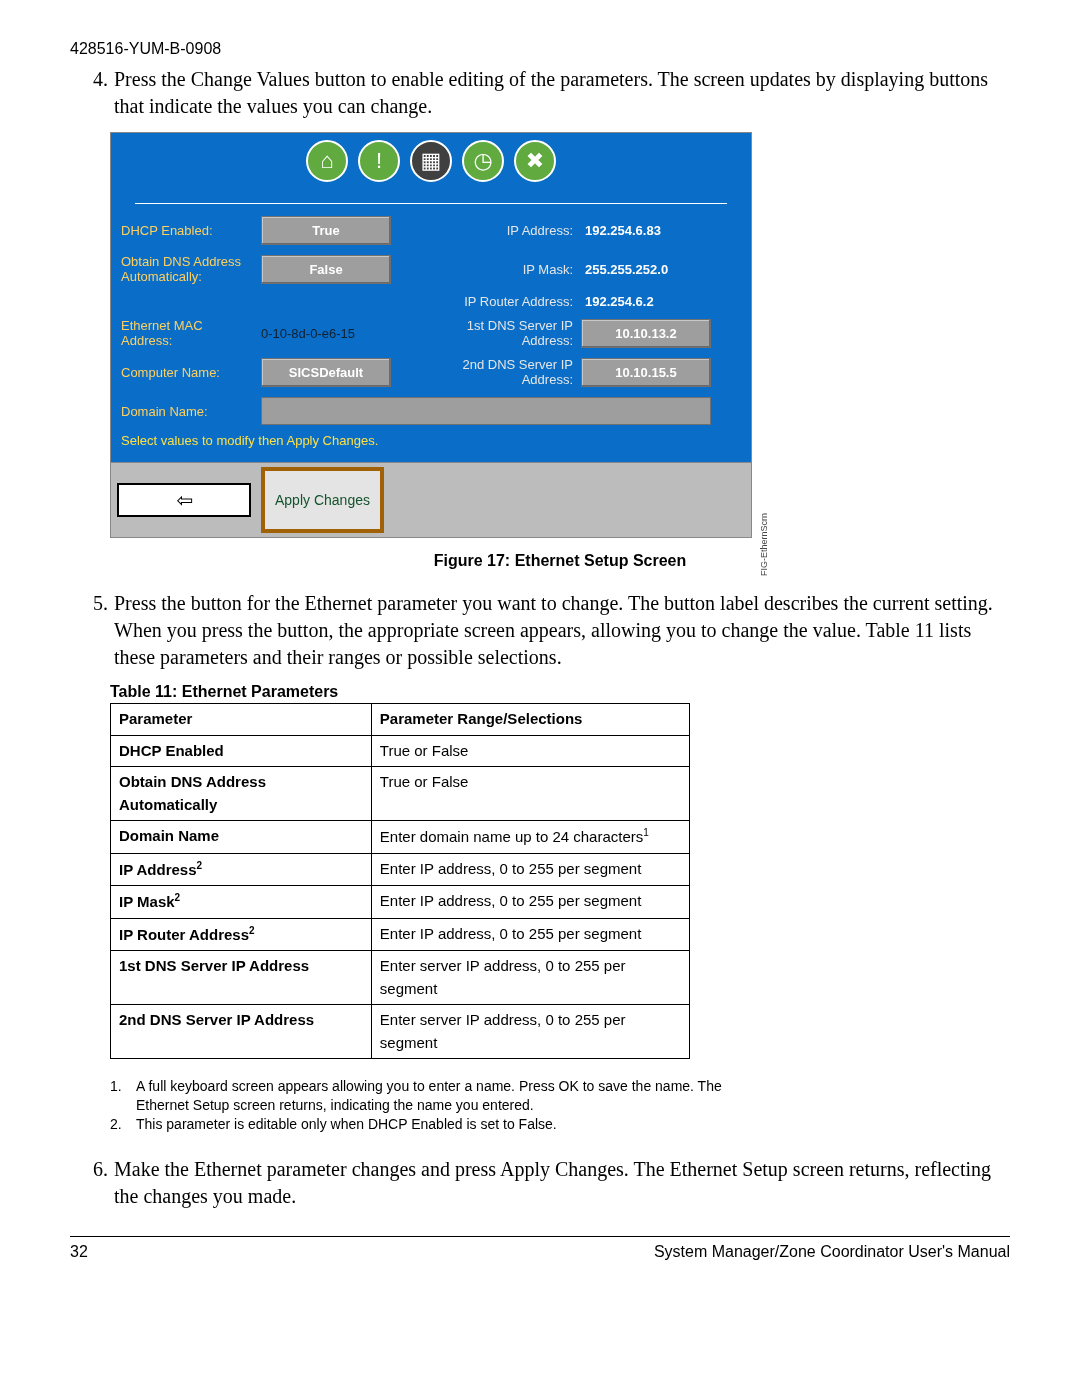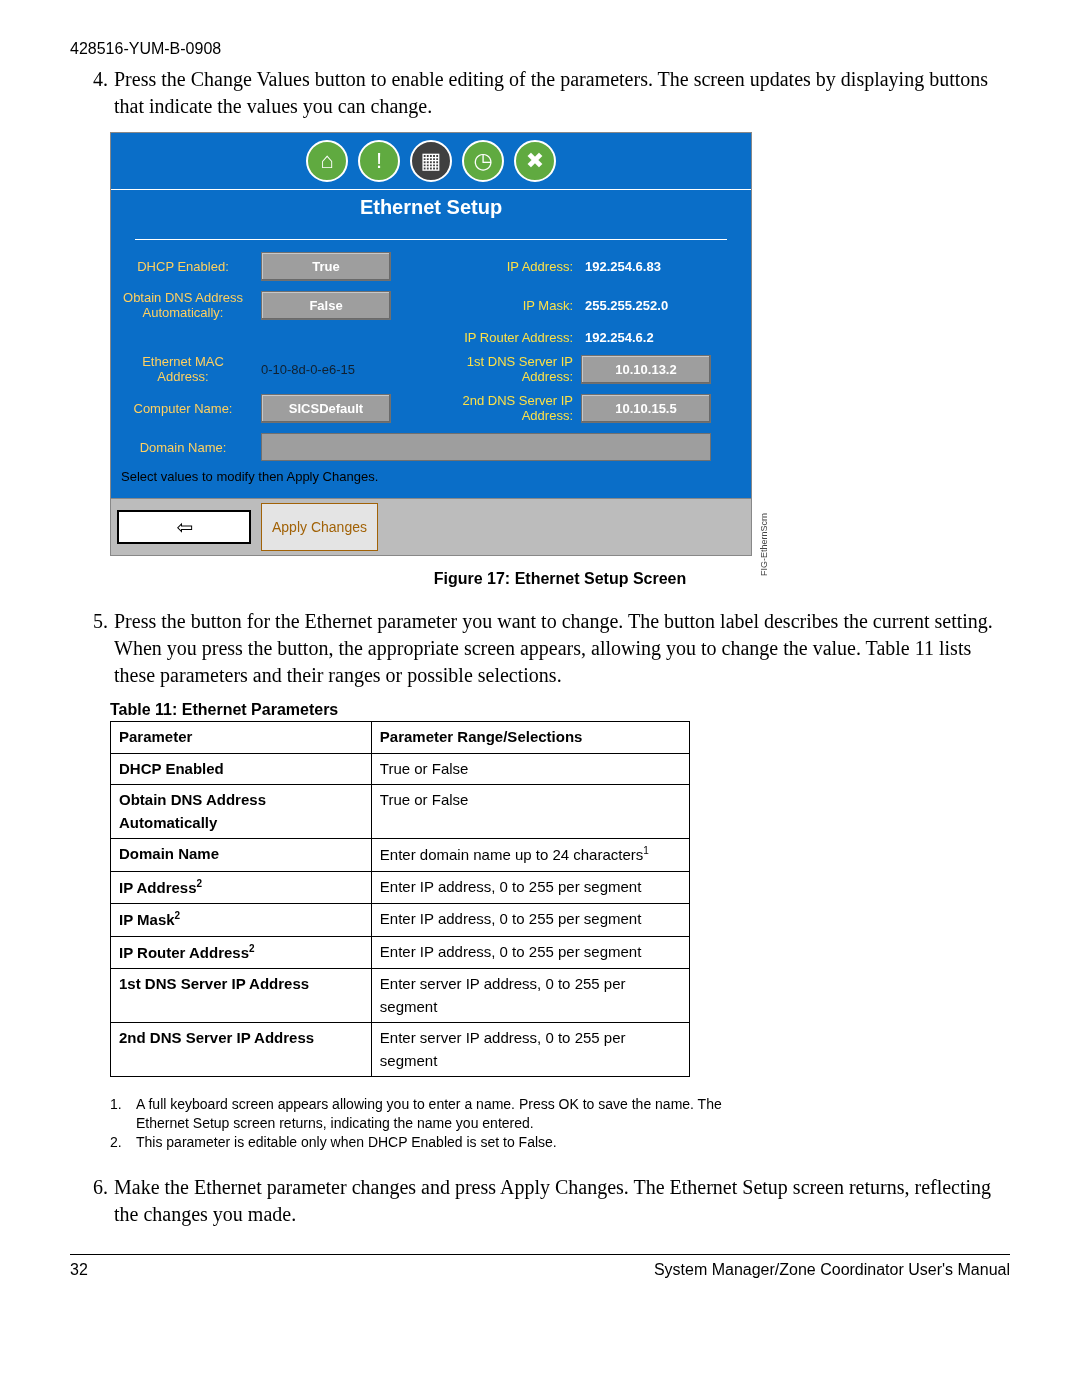--- a/index.html
+++ b/index.html
@@ -75,61 +75,61 @@
     padding: 14px 10px 10px 10px;
     position:relative;
   }
   .param-grid{
     display:grid;
     grid-template-columns: 140px 130px 40px 150px 130px;
     row-gap:10px;
     align-items:center;
     color:#fff; font-size:13px;
   }
-  .plabel{ text-align:center; color:#ffd060; padding-right:16px;}
-  .plabel2{ text-align:right; color:#fde047; padding-right:8px;}
+  .plabel{ text-align:left; color:#ffd060; padding-right:16px;}
+  .plabel2{ text-align:right; color:#e5e5e5; padding-right:8px;}
   .pval-readonly{
     color:#fff; font-weight:bold; text-align:left; padding-left:4px;
   }
   .pbtn{
     background:#9e9e9e;
     color:#fff;
     border:1px solid #707070;
     text-align:center;
     font-size:13px;
     font-weight:bold;
     padding:6px 0;
     box-shadow:inset -1px -1px 0 #6a6a6a, inset 1px 1px 0 #c8c8c8;
   }
   .dname-field{
     grid-column:2 / span 4;
     background:#9e9e9e;
     height:26px;
     border:1px solid #707070;
   }
-  .instr-line{color:#000000; font-size:13px; padding:8px 0 4px 0; text-align:left;}
+  .instr-line{color:#fde047; font-size:13px; padding:8px 0 4px 0; text-align:left;}
   .scr-bottom{
     background:#bcbcbc;
     display:flex; align-items:center;
     padding:4px 6px;
     gap:10px;
     border-top:1px solid #888;
   }
   .back-btn-slot{
     width:130px; height:30px;
     background:#fff; border:2px solid #000;
     display:flex; justify-content:center; align-items:center;
   }
   .arrow-left{
     font-size:20px; color:#000; line-height:1; letter-spacing:-2px;
   }
   .apply-btn{
-    height:30px; padding:8px 10px;
-    background:#e4e4e4; border:1px solid #a16207;
-    font-size:14px; color:#a16207;
+    height:30px; padding:14px 10px;
+    background:#e4e4e4; border:4px solid #a16207;
+    font-size:14px; color:#14532d;
     display:flex; align-items:center;
   }
   .side-label{position:absolute; right:-8px; top:380px; transform:rotate(-90deg); transform-origin:right top; font-size:9px; color:#444;}
   .fig-caption{
     text-align:center; font-weight:bold; margin:14px 0 20px 0; font-size:16px;
   }
   .tbl-caption{font-weight:bold; font-size:16px; margin:10px 0 0 40px;}
   table.params{
     border-collapse:collapse;
     width:580px;
@@ -174,21 +174,20 @@
 <div class="figure-block">
   <div class="screen">
     <div class="scr-top">
       <div class="scr-top-left-block"></div>
       <div class="icon-circle">⌂</div>
       <div class="icon-circle">!</div>
       <div class="icon-circle dark">▦</div>
       <div class="icon-circle">◷</div>
       <div class="icon-circle">✖</div>
     </div>
-    <div class="scr-title">Ethernet Setup</div>
     <div class="scr-body">
       <div class="hr-under-title"></div>
       <div class="param-grid" style="margin-top:12px;">
         <div class="plabel">DHCP Enabled:</div>
         <div class="pbtn">True</div>
         <div></div>
         <div class="plabel2">IP Address:</div>
         <div class="pval-readonly">192.254.6.83</div>
 
         <div class="plabel" style="line-height:1.1;">Obtain DNS Address Automatically:</div>

